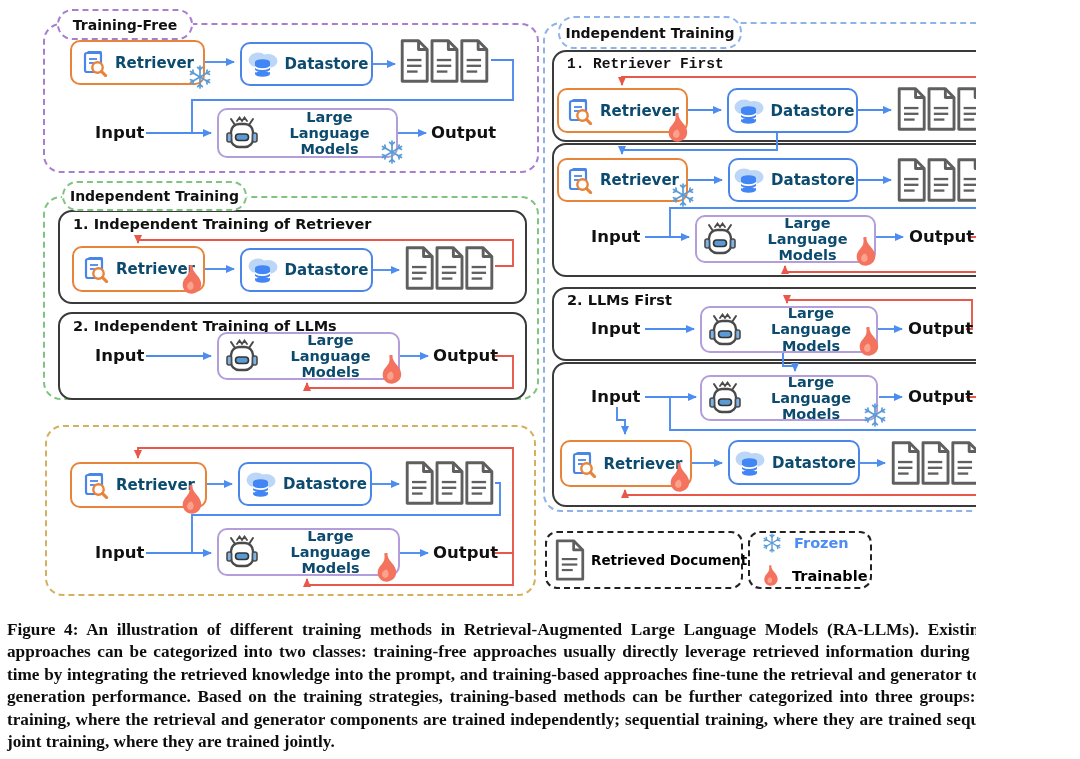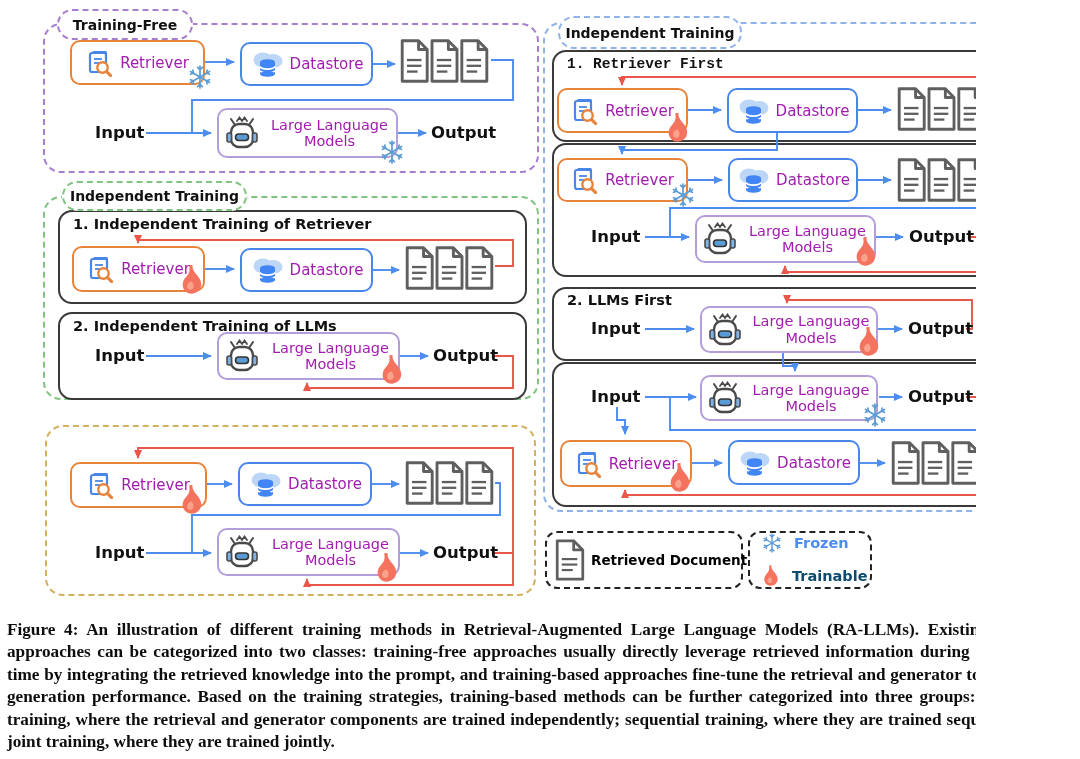--- a/index.html
+++ b/index.html
@@ -5,36 +5,36 @@
   html,body{margin:0;padding:0;background:#fff;}
   #figure{position:relative;width:976px;height:759px;background:#fff;
           font-family:"DejaVu Sans","Liberation Sans",sans-serif;overflow:hidden;}
   .group{position:absolute;border:2px dashed;border-radius:18px;z-index:1;background:transparent;}
   .pill{position:absolute;background:#fff;border:2px dashed;border-radius:16px;z-index:4;
         display:flex;align-items:center;justify-content:center;font-weight:bold;font-size:14px;color:#111;}
   .subbox{position:absolute;border:2px solid #3a3a3a;border-radius:14px;z-index:1;background:transparent;}
   .subtitle{position:absolute;font-weight:bold;font-size:14.5px;color:#111;z-index:3;white-space:nowrap;}
   .node{position:absolute;background:#fff;border-radius:10px;display:flex;align-items:center;
         justify-content:center;gap:6px;z-index:3;border:2.2px solid;padding:0 4px;box-sizing:border-box;}
-  .node .nlabel{font-weight:normal;font-size:15px;color:#a21caf;white-space:nowrap;}
+  .node .nlabel{font-weight:bold;font-size:15px;color:#0c4a6e;white-space:nowrap;}
   .node.llm .nlabel{font-size:14.5px;line-height:1.12;text-align:center;white-space:normal;}
   .node.retr{border-color:#e8833a;}
   .node.ds{border-color:#4a86e8;justify-content:center;}
   .node.llm{border-color:#b39ddb;}
   .iotext{position:absolute;font-weight:bold;font-size:16.5px;color:#111;z-index:3;white-space:nowrap;}
   .ic{display:inline-flex;align-items:center;justify-content:center;}
   .badge{position:absolute;z-index:5;}
   .docstack{position:absolute;z-index:3;}
   #wires{position:absolute;left:0;top:0;z-index:2;}
   .legendbox{position:absolute;border:2px dashed #222;border-radius:12px;background:#fff;z-index:3;
              display:flex;align-items:center;box-sizing:border-box;}
   .legrow{display:flex;align-items:center;gap:8px;}
   .legcol{display:flex;flex-direction:column;justify-content:center;gap:3px;padding:4px 8px;text-align:right;}
   .legtxt{font-weight:bold;font-size:14.5px;white-space:nowrap;}
-  .blue{color:#4d8df0;} .red{color:#0c4a6e;}
+  .blue{color:#4d8df0;} .red{color:#000000;}
   #caption{position:absolute;left:7px;top:619px;width:1066px;z-index:3;
            font-family:"Liberation Serif","DejaVu Serif",serif;font-weight:bold;
            font-size:17.2px;line-height:22.4px;color:#0d0d0d;text-align:justify;}
 </style>
 </head>
 <body>
 
 <div id="figure">
 
   <svg id="wires" width="1080" height="615">

